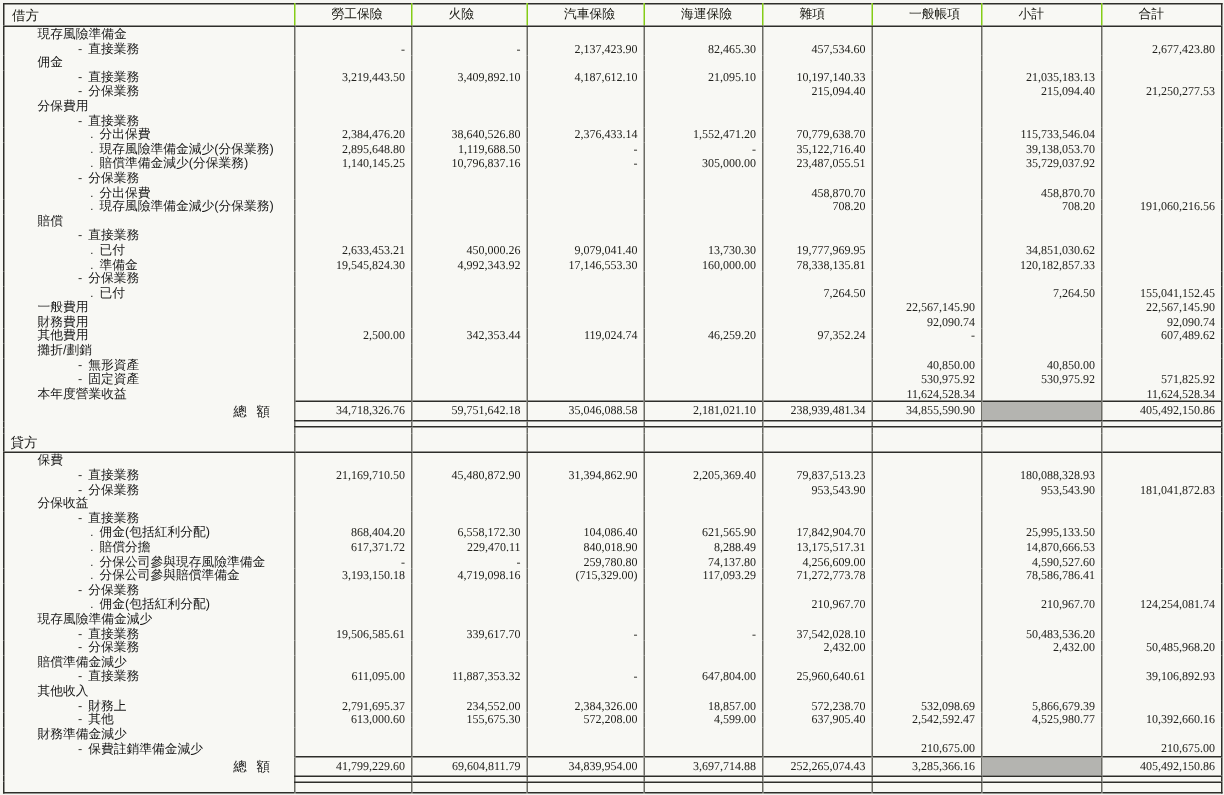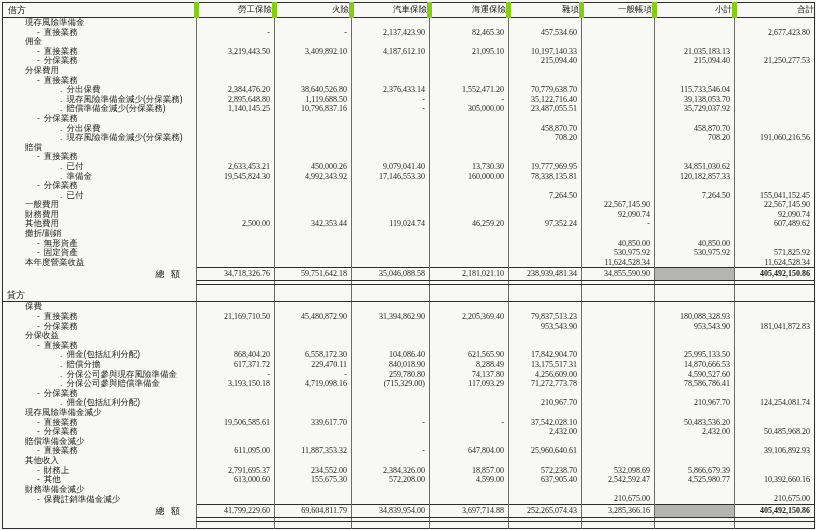--- a/index.html
+++ b/index.html
@@ -19,39 +19,39 @@
     background:#f8f8f4;
   }
   col.c-label{width:194px;}
   col.c-n1{width:78px;} col.c-n2{width:77px;} col.c-n3{width:78px;} col.c-n4{width:79px;}
   col.c-n5{width:73px;} col.c-n6{width:73px;} col.c-n7{width:80px;} col.c-n8{width:80px;}
   td,th{overflow:hidden;white-space:nowrap;padding:0;vertical-align:middle;}
   thead th{
     border-bottom:1px solid #2e2e2a;
     height:14px;font-size:8.5px;font-weight:normal;color:#16160f;margin-left:18px;
   }
-  th.numh{border-left:5px solid #84cc16;text-align:right;padding-left:24px;}
+  th.numh{border-left:1px solid #84cc16;text-align:left;padding-left:24px;}
   th.lblh{text-align:left;padding-left:5px;font-size:9px;}
   td.num{
     border-left:1px solid #6b6b64;
     text-align:right;padding-right:4px;
     font-family:"Liberation Serif", serif;
     font-size:8px;color:#22221e;
   }
   td.lbl{font-size:8.5px;}
   .i0{padding-left:22px;}
-  .i1{padding-left:34px;}
+  .i1{padding-left:49px;}
   .i2{padding-left:57px;margin-top:28px;}
   .pfx{display:inline-block;margin-right:4px;color:#33332e;}
   tr.data td{height:9.6px;line-height:9.6px;}
   tr.total td{height:12px;line-height:12px;margin-top:48px;}
   tr.total td.num{border-top:1px solid #2e2e2a;border-bottom:1px solid #2e2e2a;}
   tr.total td.lbl{text-align:right;padding-right:14px;letter-spacing:2px;font-size:9px;}
   td.shaded{background:#b4b4b0;}
-  td.grand{font-weight:bold;}
+  td.grand{font-weight:normal;}
   tr.rule td{height:3px;line-height:3px;}
   tr.rule td.num{border-bottom:1px solid #2e2e2a;}
   tr.gap td{height:4px;line-height:4px;}
   tr.sechead td{height:12px;line-height:12px;border-bottom:1px solid #2e2e2a;}
   tr.sechead td.lbl{font-size:9px;padding-left:4px;margin-top:18px;}
   tr.end td{height:6px;line-height:6px;}
 </style>
 </head>
 <body>
 

